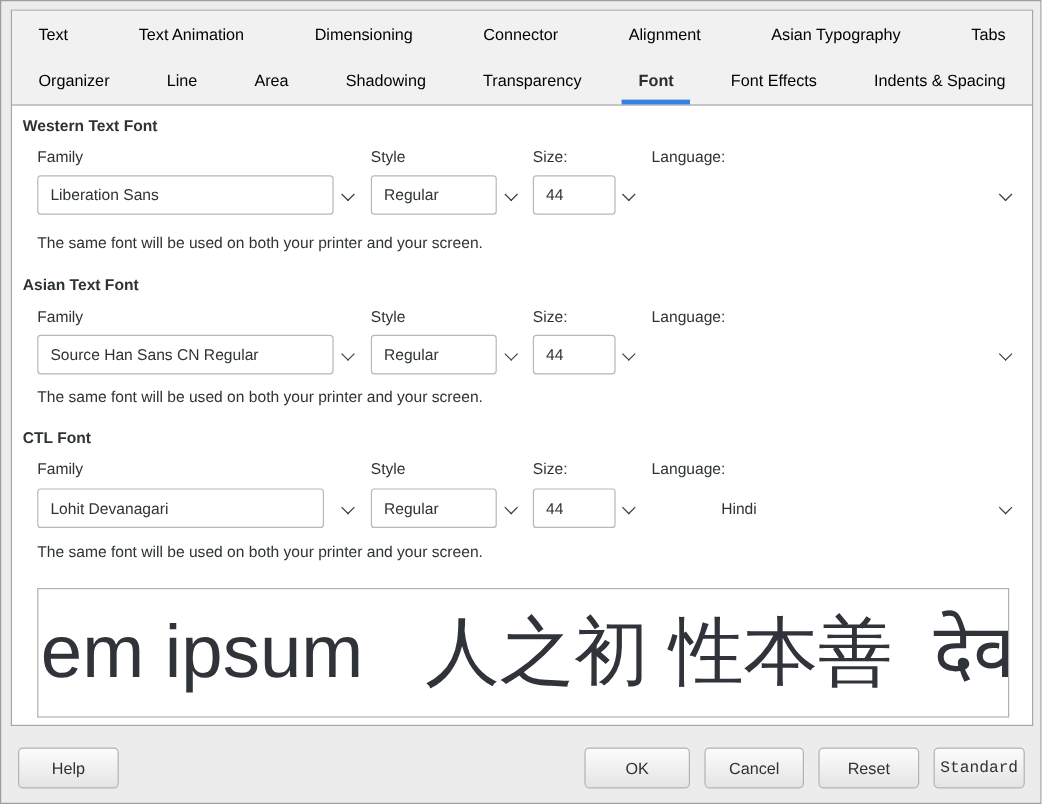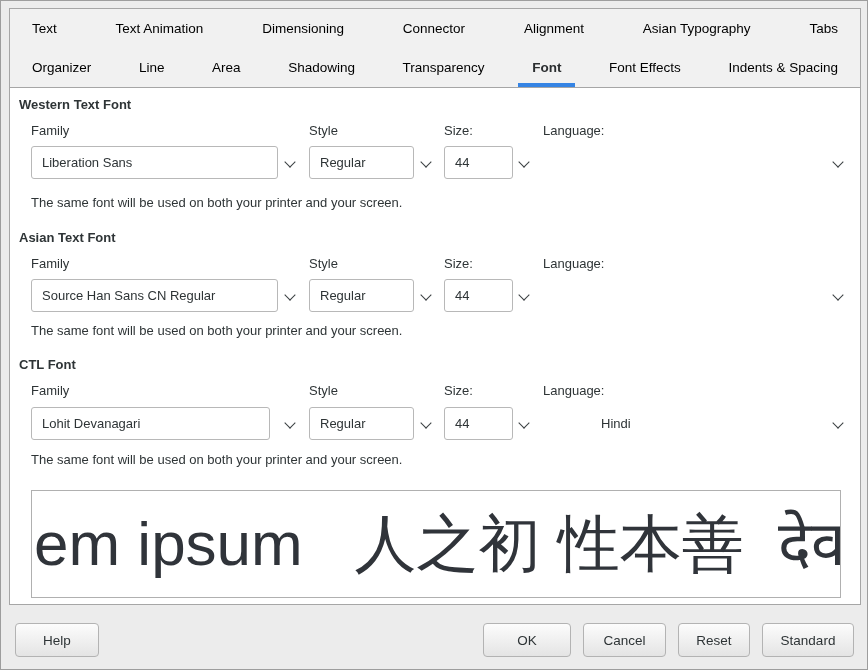--- a/index.html
+++ b/index.html
@@ -156,17 +156,17 @@
   <div class="note" style="left:30px; top:451px;">The same font will be used on both your printer and your screen.</div>
 
   <div class="preview">
     <span class="preview-text">em ipsum   人之初 性本善  देवन</span>
   </div>
 
   <div class="btn" style="left:14px; top:622px; width:84px;">Help</div>
   <div class="btn-row">
     <div class="btn" style="width:88px;">OK</div>
     <div class="btn" style="width:83px;">Cancel</div>
-    <div class="btn" style="width:72px;">Reset</div>
-    <div class="btn" style="width:92px;">Standard</div>
+    <div class="btn" style="width:84px;">Reset</div>
+    <div class="btn" style="width:76px;font-family:Liberation Mono, monospace;">Standard</div>
   </div>
 
 </div>
 
 </body></html>

